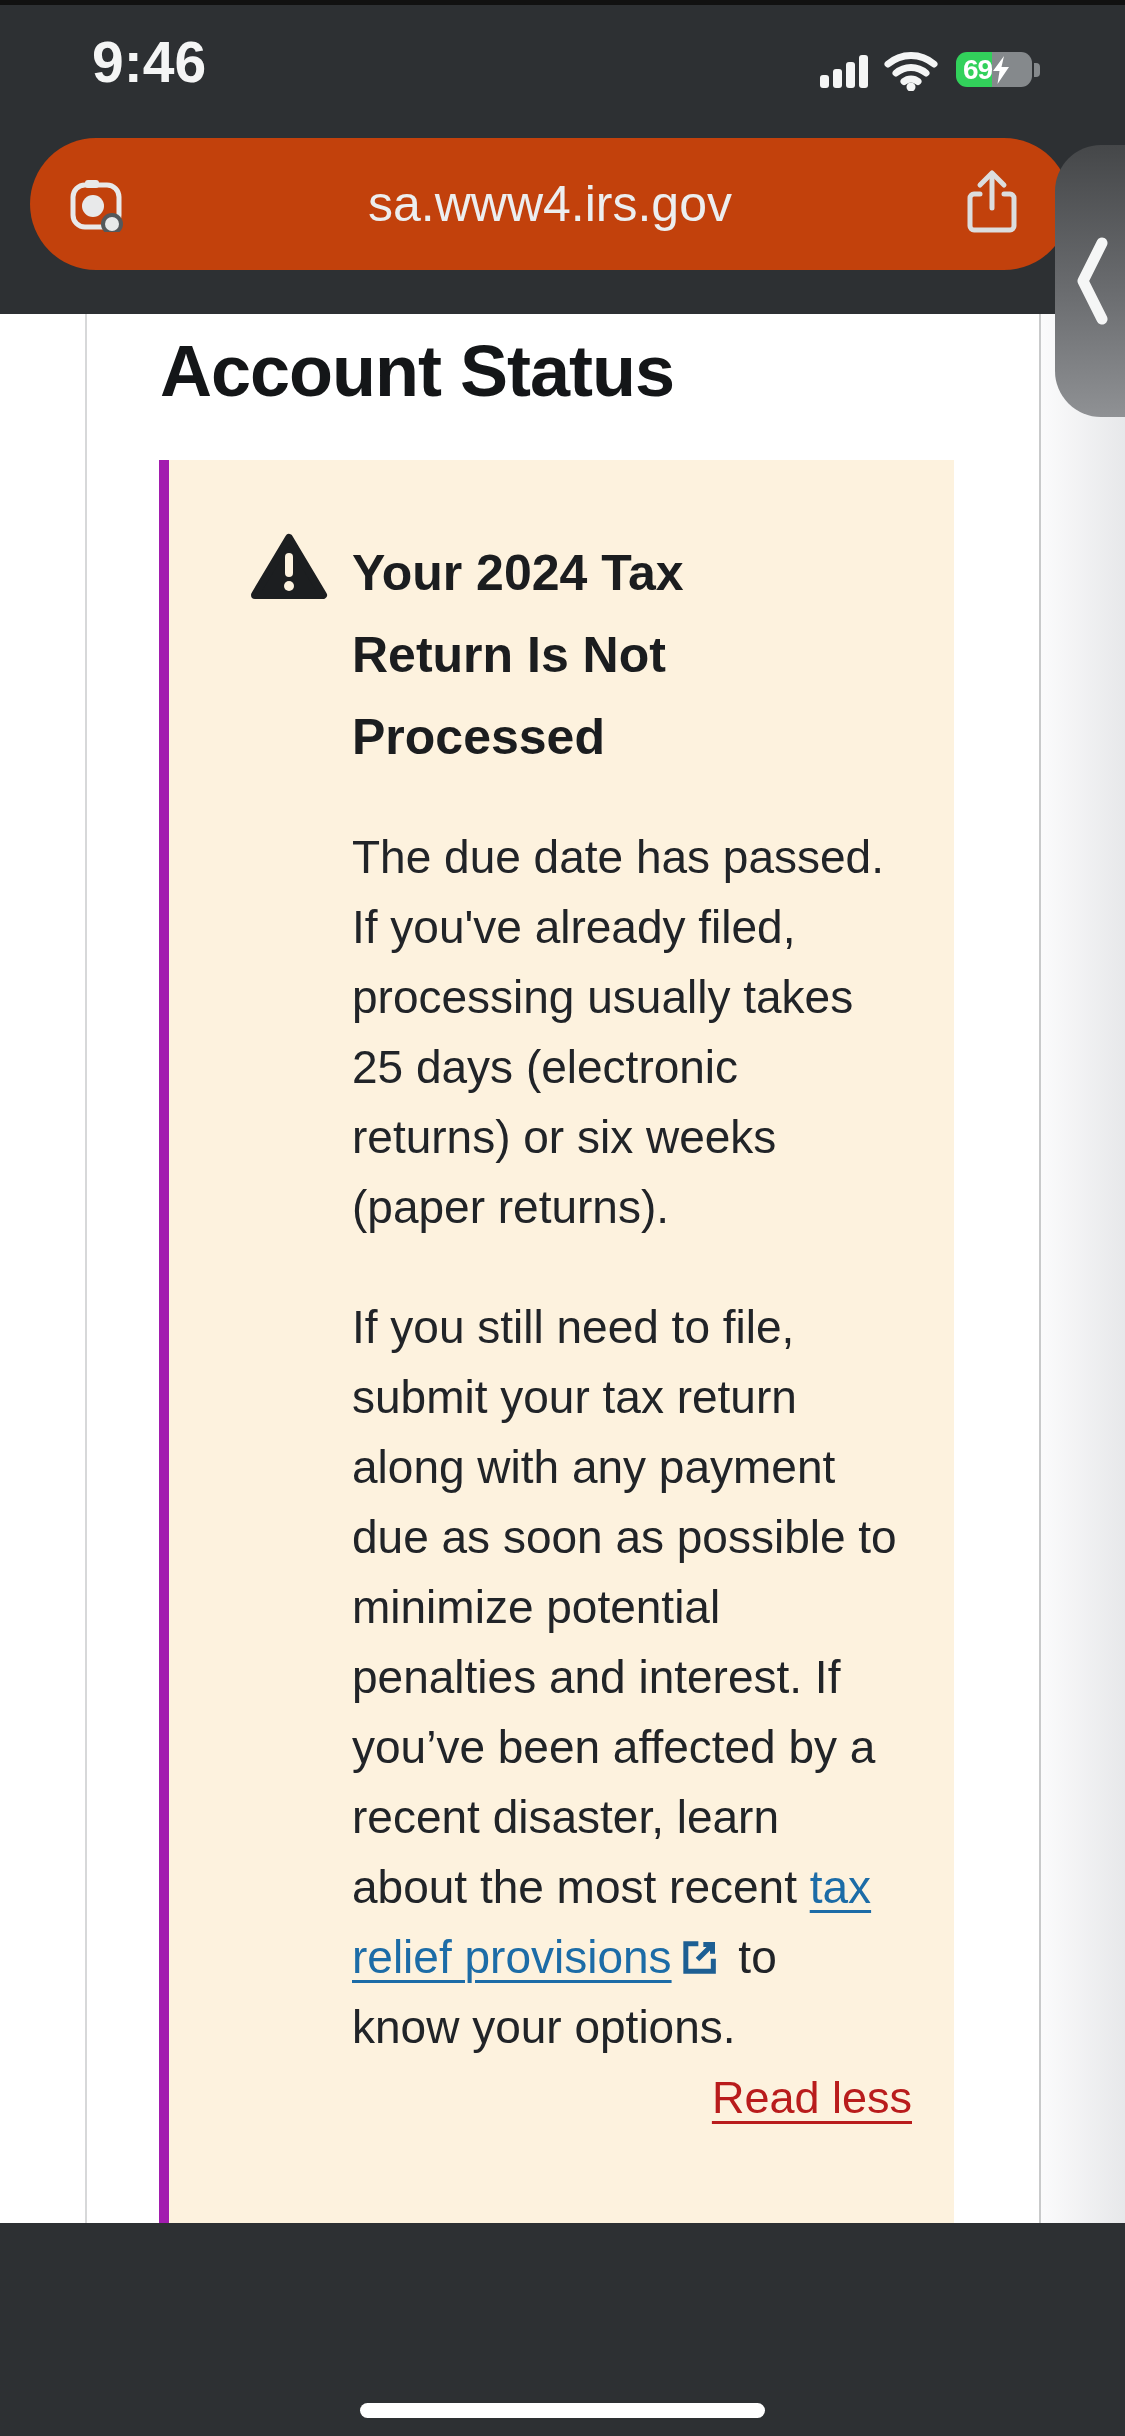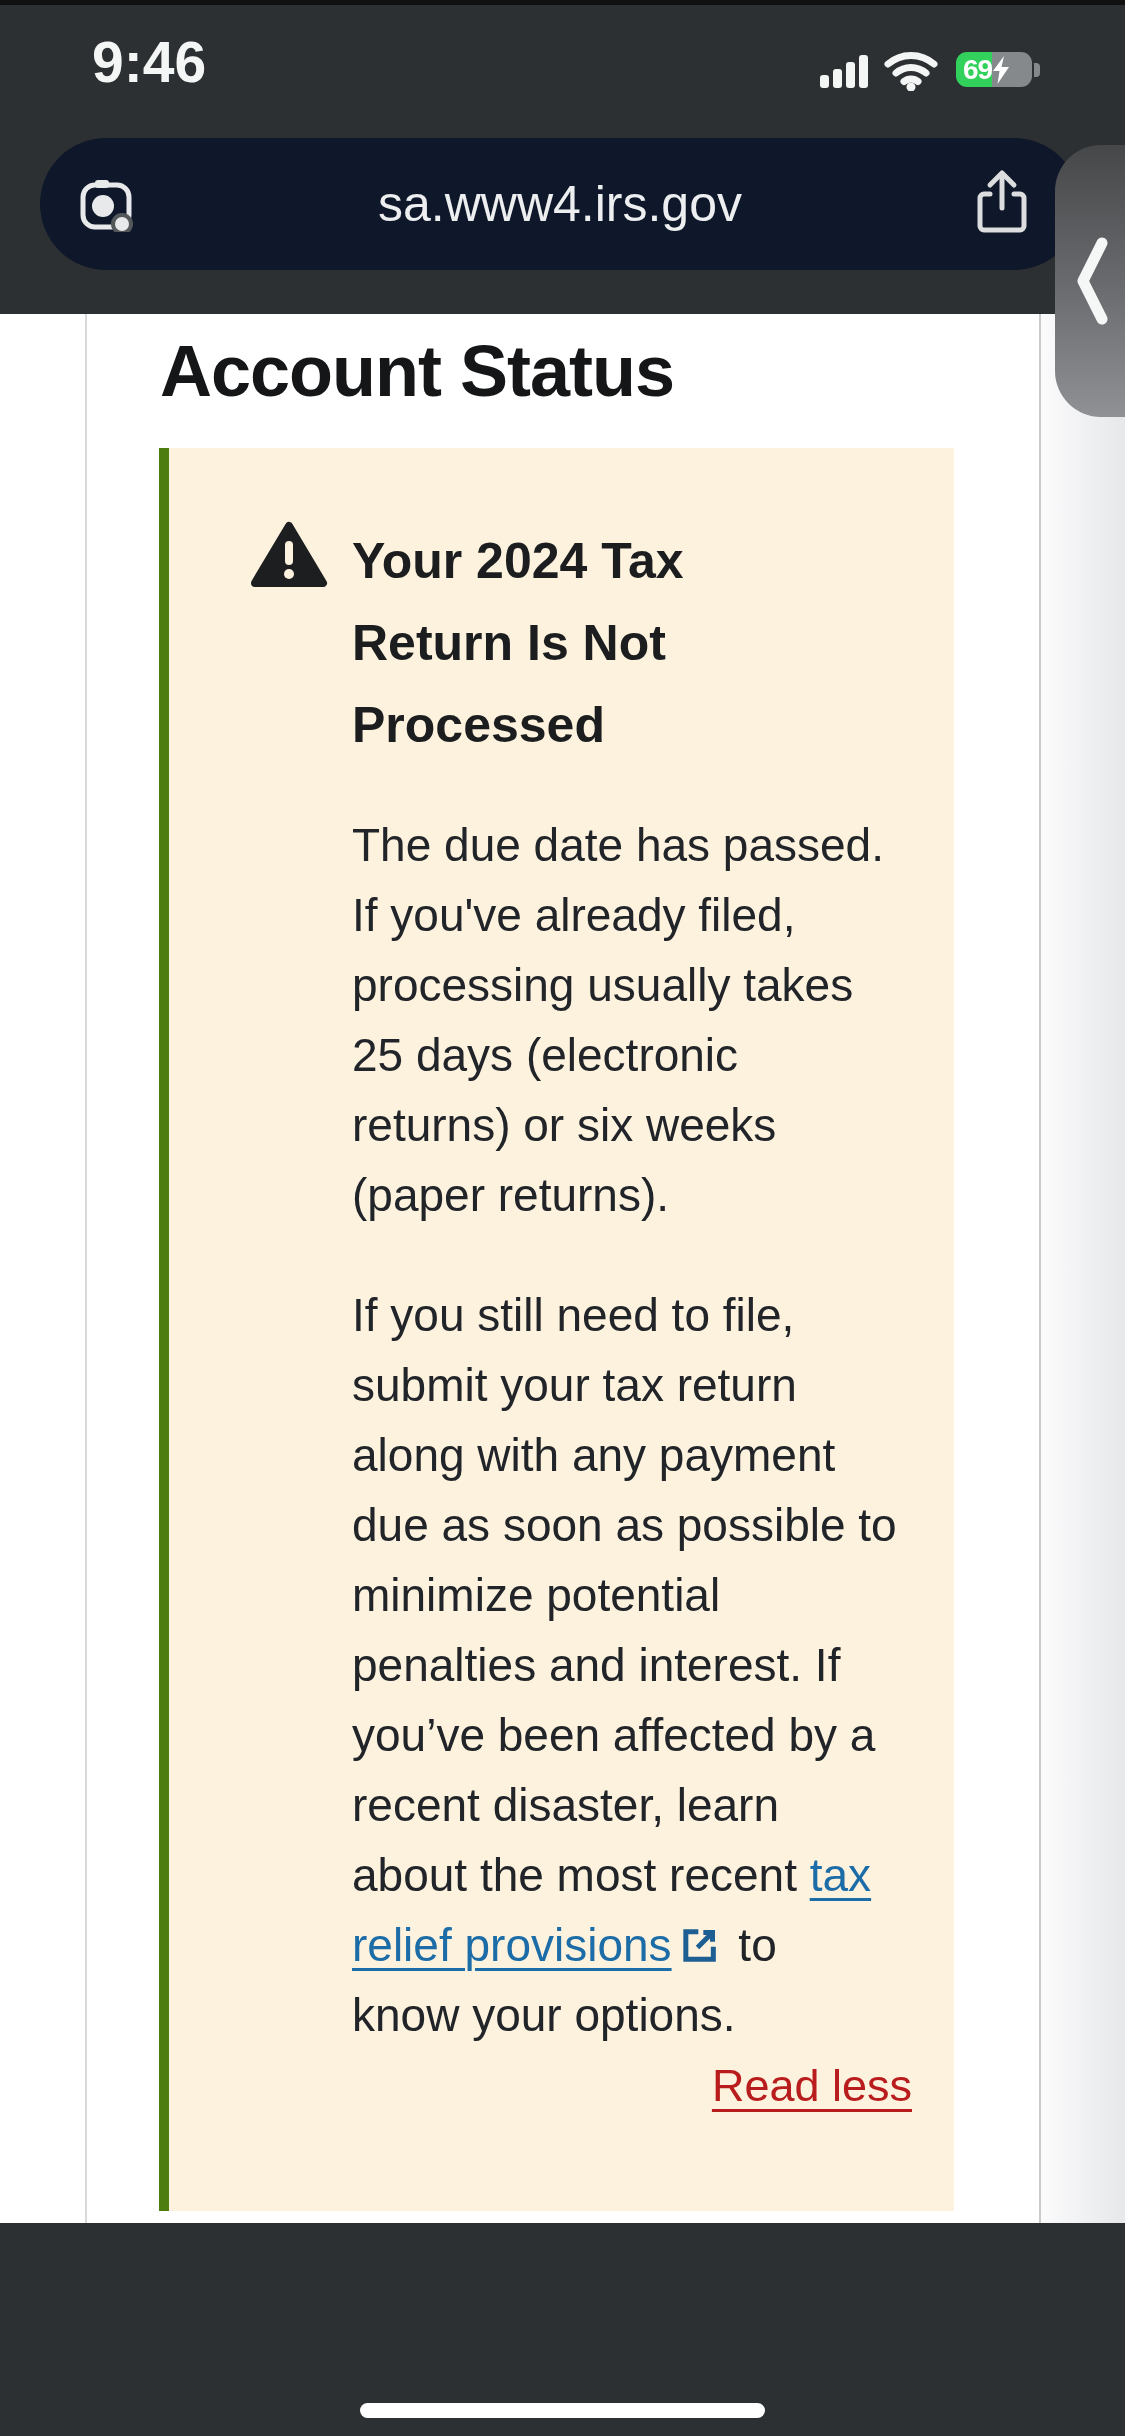--- a/index.html
+++ b/index.html
@@ -23,22 +23,22 @@
   .battery { position:absolute; left:956px; top:47px; display:flex; align-items:center; }
   .batt-body {
     width:76px; height:35px; border-radius:11px; overflow:hidden;
     background:linear-gradient(90deg,#32d15b 0 48%,#85898c 48%);
     display:flex; align-items:center; color:#fff;
   }
   .batt-num { font-size:28px; font-weight:700; padding-left:7px; letter-spacing:-1px; }
   .batt-nub { width:6px; height:14px; background:#85898c; border-radius:0 4px 4px 0; margin-left:2px; }
   
   .urlbar {
-    position:absolute; left:40px; top:133px; width:1040px; height:132px;
-    background:#0f172a; border-radius:66px; z-index:6;
+    position:absolute; left:30px; top:133px; width:1040px; height:132px;
+    background:#c2410c; border-radius:66px; z-index:6;
     display:flex; align-items:center; justify-content:center;
   }
   .url-text { color:#eceeef; font-size:50px; font-weight:400; }
   .cam-ic { position:absolute; left:38px; top:38px; }
   .share-ic { position:absolute; right:52px; top:30px; }
   
   .tab-handle {
     position:absolute; right:0; top:140px; width:70px; height:272px;
     border-radius:46px 0 0 46px; z-index:9;
     background:linear-gradient(180deg,#454749 0%,#6b6d70 55%,#8f9194 100%);
@@ -54,22 +54,22 @@
   .right-strip {
     position:absolute; left:1041px; top:0; width:84px; height:1909px;
     background:linear-gradient(90deg,#fbfbfc,#e7e8ea);
   }
   .h1 {
     position:absolute; left:160px; top:16px;
     font-size:72px; font-weight:700; color:#141618; letter-spacing:-1px;
   }
   
   .alert {
-    position:absolute; left:159px; top:134px; width:795px; height:1763px;
-    background:#fdf2de; border-left:10px solid #4d7c0f;
+    position:absolute; left:159px; top:146px; width:795px; height:1763px;
+    background:#fdf2de; border-left:10px solid #a21caf;
   }
   .warn-ic { position:absolute; left:81px; top:73px; }
   .alert-content { margin-left:183px; width:560px; padding-top:72px; }
   .alert-title {
     font-size:50px; line-height:82px; font-weight:700; color:#1b1d1f;
     white-space:pre;
   }
   .alert p {
     font-size:46px; line-height:70px; color:#212428; white-space:pre;
     font-weight:400;

